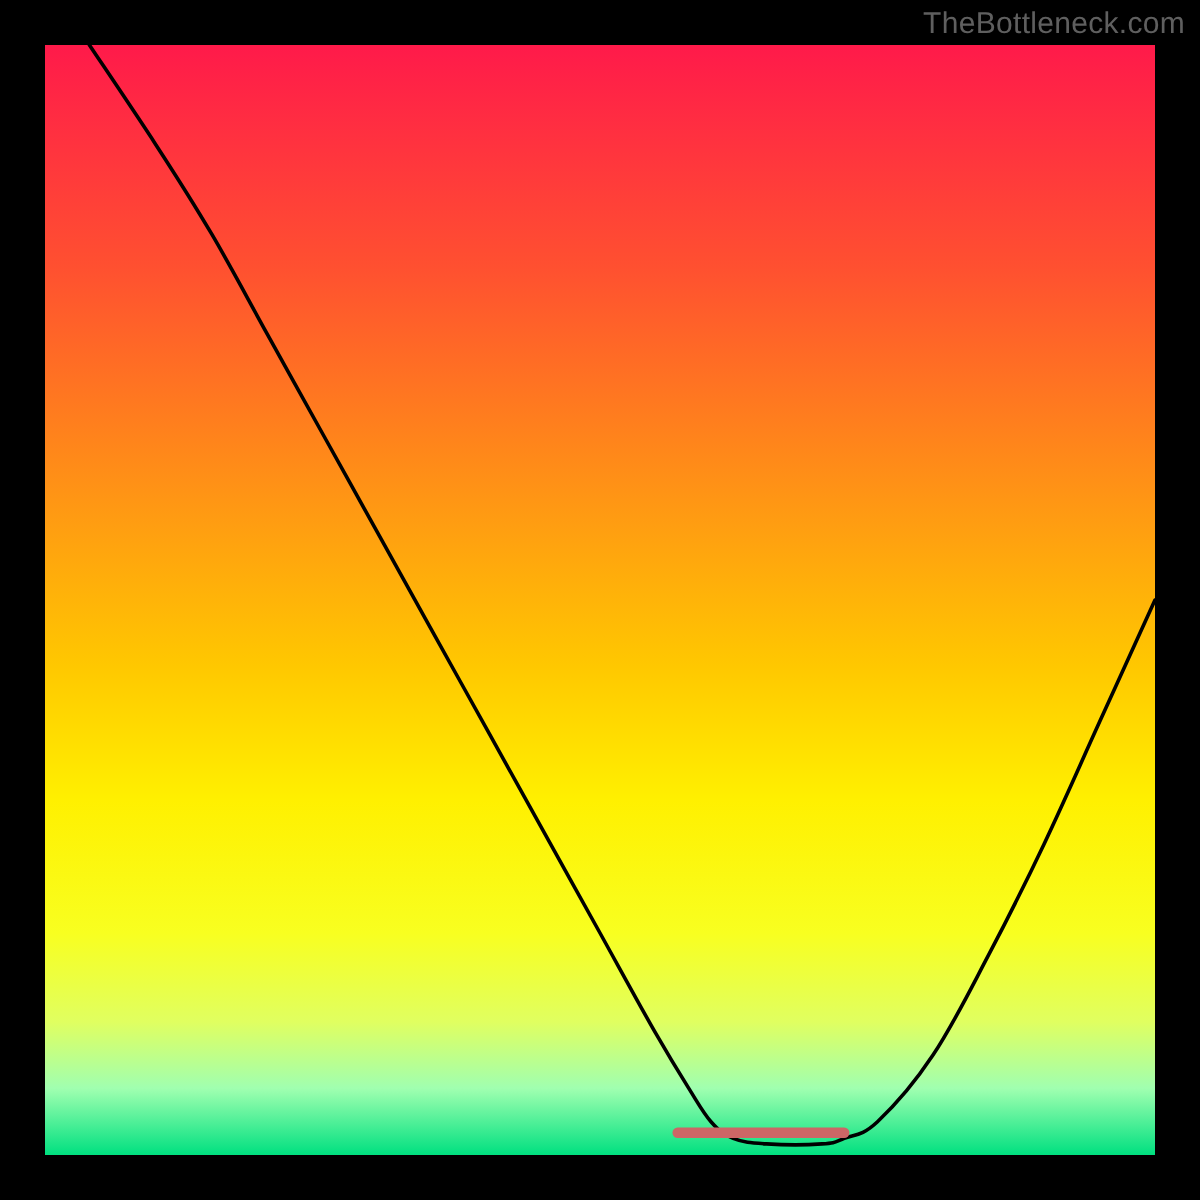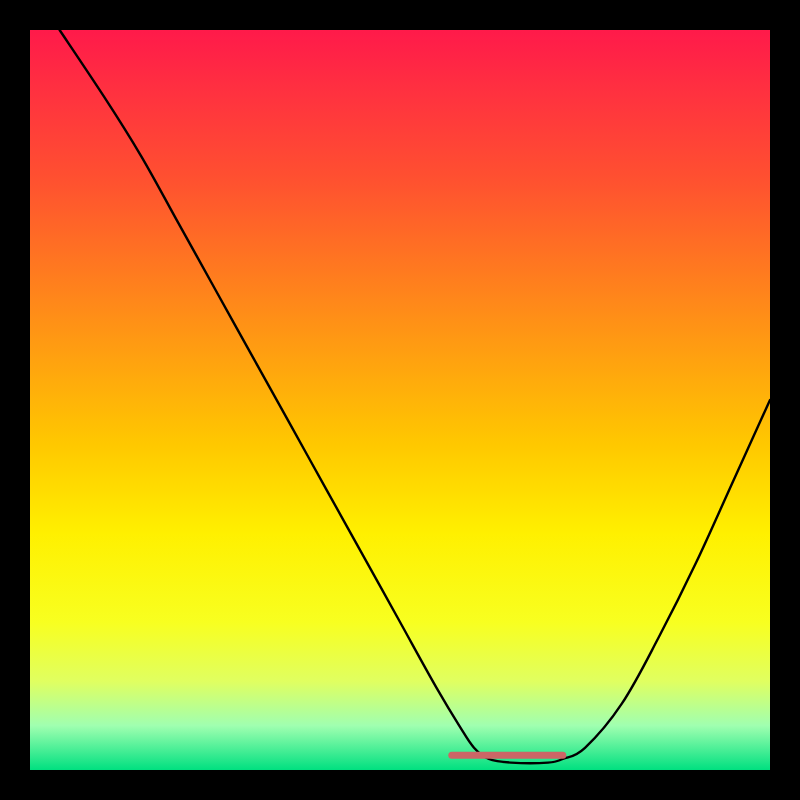--- a/index.html
+++ b/index.html
@@ -58,13 +58,14 @@
 
   <div class="plot-area"></div>
 
   <svg class="overlay" width="800" height="800" viewBox="0 0 800 800">
     <g>
       <path id="curve-path" fill="none" stroke="#000" stroke-width="2.4" stroke-linecap="round" d="M 59.6 30.0 C 67.6 42.0, 89.3 74.0, 104.0 96.6 C 118.7 119.2, 127.7 133.2, 141.0 155.8 C 154.3 178.4, 164.7 198.4, 178.0 222.4 C 191.3 246.4, 201.7 265.0, 215.0 289.0 C 228.3 313.0, 238.7 331.6, 252.0 355.6 C 265.3 379.6, 275.7 398.2, 289.0 422.2 C 302.3 446.2, 312.7 464.8, 326.0 488.8 C 339.3 512.8, 349.7 531.4, 363.0 555.4 C 376.3 579.4, 386.7 598.0, 400.0 622.0 C 413.3 646.0, 426.3 670.0, 437.0 688.6 C 447.7 707.2, 452.5 714.9, 459.2 725.6 C 465.9 736.3, 468.7 741.8, 474.0 747.8 C 479.3 753.8, 482.1 756.2, 488.8 758.9 C 495.5 761.6, 500.3 761.9, 511.0 762.6 C 521.7 763.3, 538.7 763.3, 548.0 762.6 C 557.3 761.9, 556.1 761.6, 562.8 758.9 C 569.5 756.2, 574.3 757.8, 585.0 747.8 C 595.7 737.8, 608.7 723.4, 622.0 703.4 C 635.3 683.4, 645.7 662.1, 659.0 636.8 C 672.3 611.5, 682.7 590.8, 696.0 562.8 C 709.3 534.8, 719.7 510.7, 733.0 481.4 C 746.3 452.1, 763.3 414.7, 770.0 400.0"></path>
       <path id="floor-path" fill="none" stroke-width="7" stroke-linecap="round" d="M 451.8 755.2 L 562.8 755.2" stroke="#cc6666"></path>
     </g>
   </svg>
 
+  <div class="watermark">TheBottleneck.com</div>
 </div>
 
 </body></html>

